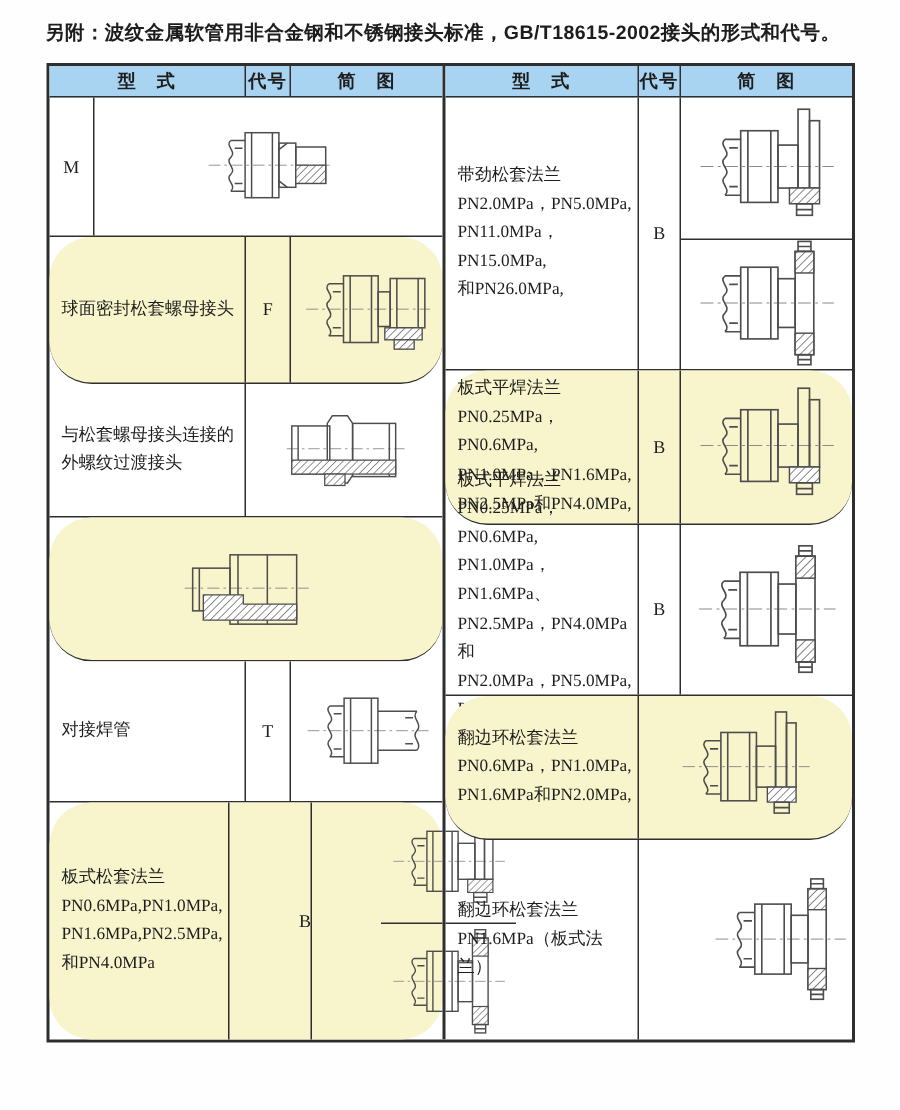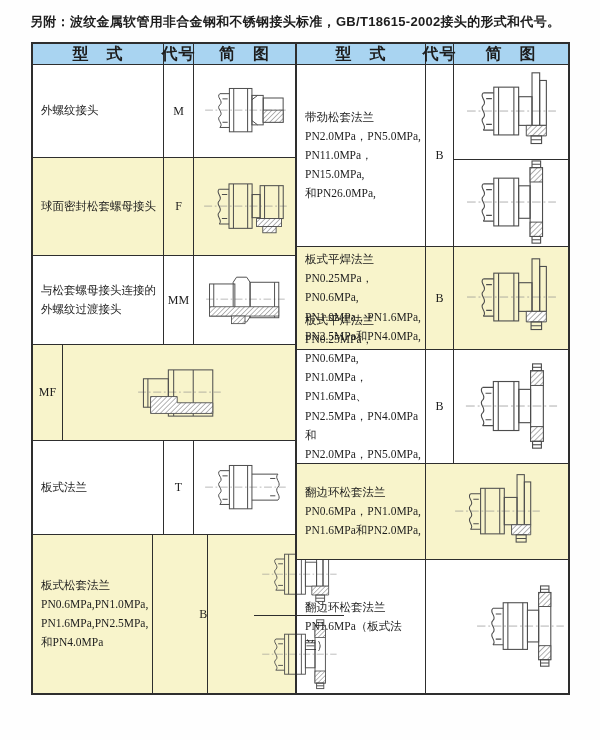--- a/index.html
+++ b/index.html
@@ -31,22 +31,22 @@
   .trow{display:flex;box-sizing:border-box;border-bottom:1.4px solid var(--border);}
   .trow.last{border-bottom:none;flex:1;gap:46px;}
   .c{box-sizing:border-box;border-right:1.4px solid var(--border);display:flex;align-items:center;}
   .c.lastc{border-right:none;font-family:Liberation Serif, serif;}
   .type{width:131px;padding:4px 4px 4px 8px;font-size:11.5px;line-height:1.66;white-space:pre-line;}
   .right .type{width:129px;}
   .code{width:30px;justify-content:center;font-size:12px;text-align:right;}
   .right .code{width:28px;}
   .diag{flex:1;justify-content:center;flex-direction:column;padding:0;}
   .head{height:21px;background:var(--header_bg);}
-  .head .c{justify-content:center;padding:0;font-size:16px;font-weight:bold;letter-spacing:1px;white-space:nowrap;line-height:1;}
-  .hl{background:var(--hl_bg);}
+  .head .c{justify-content:center;padding:0;font-size:12px;font-weight:bold;letter-spacing:1px;white-space:nowrap;line-height:1;}
+  .hl{background:var(--hl_bg);border-radius:28px;}
   .sub{width:100%;display:flex;align-items:center;justify-content:center;box-sizing:border-box;}
   .sub + .sub{border-top:1.4px solid var(--border);}
   svg.fit{display:block;}
   .ln{fill:none;stroke:var(--line);stroke-width:1.15;}
   .cl{fill:none;stroke:#8a8a8a;stroke-width:.7;stroke-dasharray:9 3 2 3;}
   .hat{fill:url(#hatch);stroke:var(--line);stroke-width:1;}
 </style>
 </head>
 <body>
 
@@ -137,60 +137,57 @@
 <div class="tables">
 
   <div class="htable left">
     <div class="trow head">
       <div class="c type">型　式</div>
       <div class="c code">代号</div>
       <div class="c diag lastc">简　图</div>
     </div>
 
     <div class="trow" style="height:93px">
-      <div class="c type">外螺纹接头</div>
       <div class="c code">M</div>
       <div class="c diag lastc">
         <svg class="fit" width="96" height="78" viewBox="0 0 100 90">
             <use href="#fit-m"></use>
           </svg>
       </div>
     </div>
 
     <div class="trow hl" style="height:98px">
       <div class="c type">球面密封松套螺母接头</div>
       <div class="c code">F</div>
       <div class="c diag lastc">
         <svg class="fit" width="96" height="80" viewBox="0 0 100 90">
             <use href="#fit-f"></use>
           </svg>
       </div>
     </div>
 
     <div class="trow" style="height:89px">
       <div class="c type">与松套螺母接头连接的外螺纹过渡接头</div>
-      <div class="c code">MM</div>
       <div class="c diag lastc">
         <svg class="fit" width="96" height="76" viewBox="0 0 100 90">
             <use href="#fit-mm"></use>
           </svg>
       </div>
     </div>
 
     <div class="trow hl" style="height:96px">
-      <div class="c code">MF</div>
       <div class="c diag lastc">
         <svg class="fit" width="96" height="80" viewBox="0 0 100 90">
             <use href="#fit-mf"></use>
           </svg>
       </div>
     </div>
 
     <div class="trow" style="height:94px">
-      <div class="c type">板式法兰</div>
+      <div class="c type">对接焊管</div>
       <div class="c code">T</div>
       <div class="c diag lastc">
         <svg class="fit" width="96" height="78" viewBox="0 0 100 90">
             <use href="#fit-t"></use>
           </svg>
       </div>
     </div>
 
     <div class="trow hl last">
       <div class="c type">板式松套法兰

